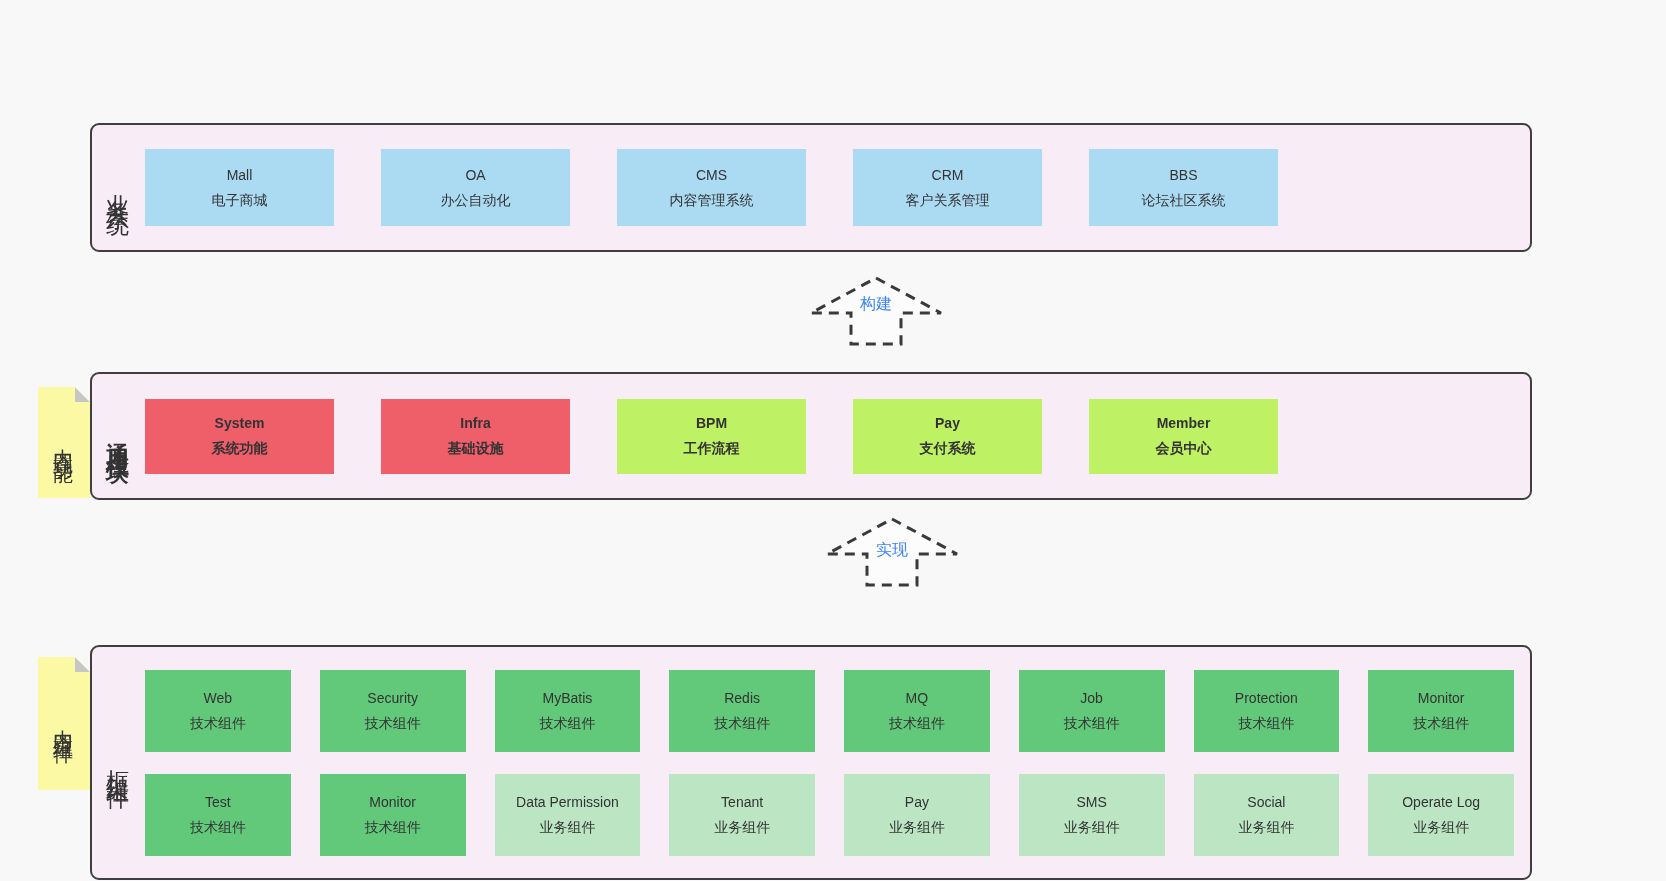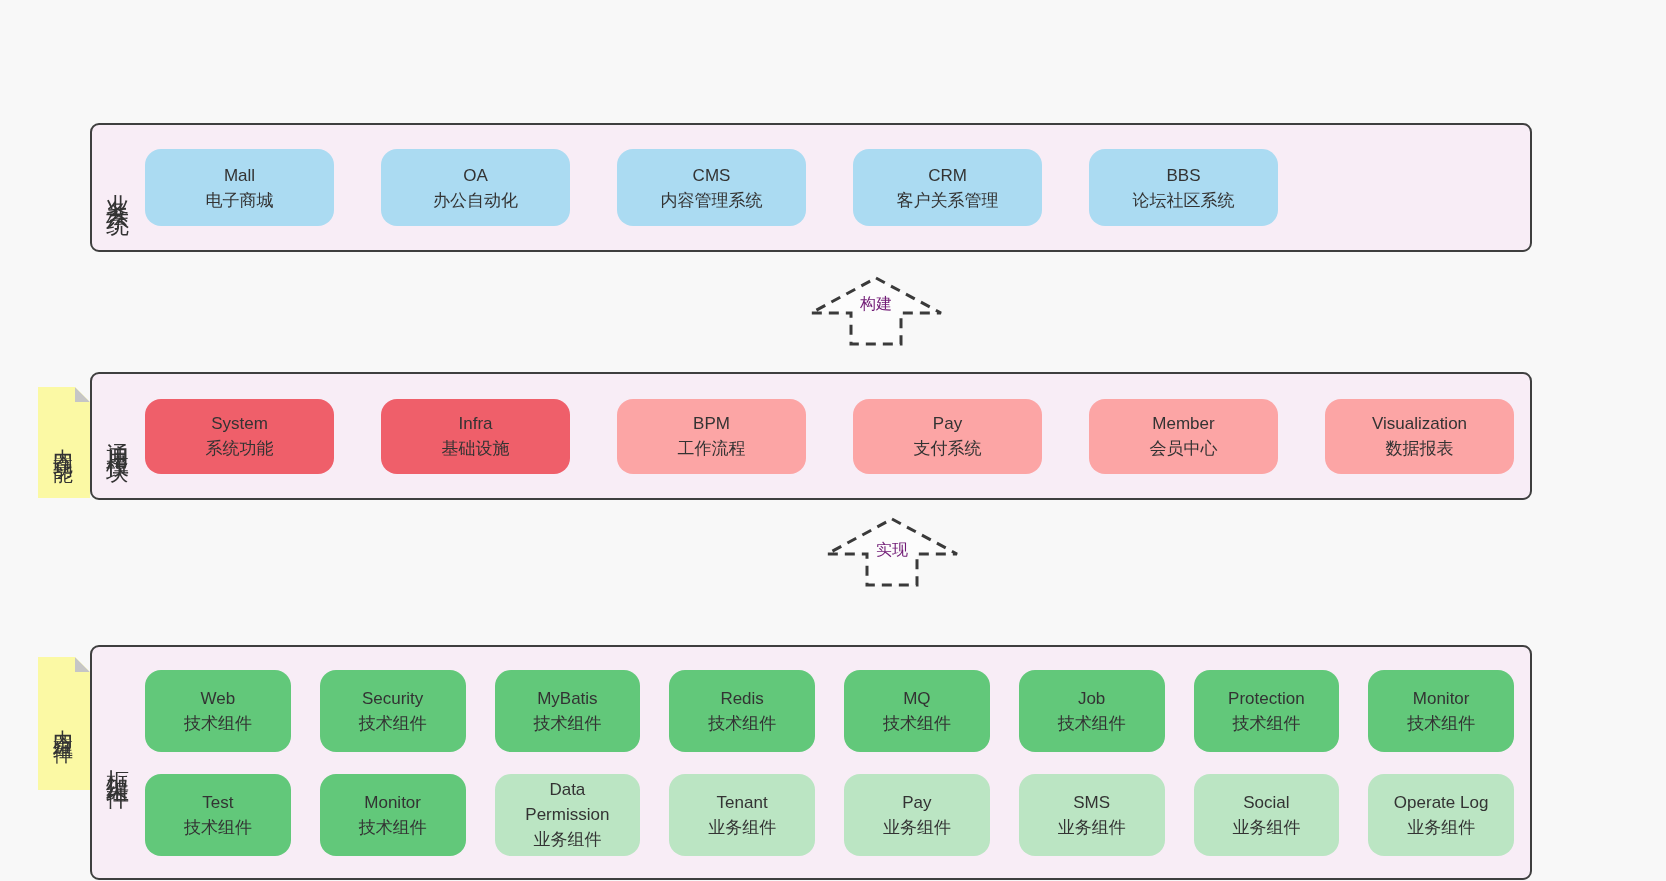--- a/index.html
+++ b/index.html
@@ -6,46 +6,46 @@
   body{
     width:1666px;height:881px;position:relative;overflow:hidden;
     background:#f8f8f8;color:#333;
     font-family:"Liberation Sans","DejaVu Sans",sans-serif;
   }
   .band{
     position:absolute;left:90px;width:1442px;box-sizing:border-box;
     background:#f8edf6;border:2px solid #3f3f3f;border-radius:9px;
   }
   #band-business{top:123px;height:129px;}
-  #band-common{top:372px;height:128px;}
+  #band-common{top:372px;height:128px;font-weight:bold;}
   #band-framework{top:608px;height:235px;margin-top:37px;}
   .band-label{
     position:absolute;left:11px;top:50%;transform:translateY(-50%);
     writing-mode:vertical-rl;text-orientation:upright;
     font-size:23px;letter-spacing:6px;color:#333;white-space:nowrap;
   }
   .boxes{
     position:absolute;left:53px;right:16px;top:0;bottom:0;
     display:grid;align-content:center;
   }
   .boxes.six{grid-template-columns:repeat(6,1fr);column-gap:47px;}
   .boxes.eight{grid-template-columns:repeat(8,1fr);column-gap:29px;row-gap:22px;}
   .boxes.six .box{height:77px;}
   #band-common .boxes.six .box{height:75px;}
   .boxes.eight .box{height:82px;}
   .box{
-    border-radius:16px;display:flex;flex-direction:column;
+    border-radius:0;display:flex;flex-direction:column;
     align-items:center;justify-content:center;text-align:center;
-    font-size:17px;
+    font-size:14px;
   }
   .box div{line-height:25px;}
   .box.narrow .box-title{max-width:110px;}
   .c-blue{background:#abdbf2;}
   .c-red{background:#ef5f6a;}
-  .c-pink{background:#fca5a5;}
+  .c-pink{background:#bef264;}
   .c-green{background:#62c87a;}
   .c-lgreen{background:#bbe5c3;}
   .sticky{
     position:absolute;left:38px;width:52px;background:#fbf9a4;
     clip-path:polygon(0 0, calc(100% - 15px) 0, 100% 15px, 100% 100%, 0 100%);
   }
   #sticky-common{top:387px;height:111px;}
   #sticky-framework{top:657px;height:133px;}
   .fold{
     position:absolute;top:0;right:0;width:15px;height:15px;
@@ -56,21 +56,21 @@
     writing-mode:vertical-rl;text-orientation:upright;
     font-size:20px;letter-spacing:5px;color:#333;white-space:nowrap;
   }
   .arrow{position:absolute;width:136px;height:70px;}
   #arrow-build{left:808px;top:276px;}
   #arrow-impl{left:824px;top:517px;}
   .arrow svg{display:block;}
   .arrow-label{
     position:absolute;left:50%;transform:translateX(-50%);
     background:#fcfcfc;font-size:16px;line-height:18px;padding:0 2px;
-    white-space:nowrap;color:#701a75;
+    white-space:nowrap;color:#3b82f6;
   }
   #arrow-build .arrow-label{top:19px;}
   #arrow-impl .arrow-label{top:24px;}
 </style>
 </head>
 <body>
 
 <div class="band" id="band-business">
   <div class="band-label">业务系统</div>
   <div class="boxes six">
@@ -125,24 +125,20 @@
       <div class="box-subtitle">工作流程</div>
     </div>
     <div class="box c-pink">
       <div class="box-title">Pay</div>
       <div class="box-subtitle">支付系统</div>
     </div>
     <div class="box c-pink">
       <div class="box-title">Member</div>
       <div class="box-subtitle">会员中心</div>
     </div>
-    <div class="box c-pink">
-      <div class="box-title">Visualization</div>
-      <div class="box-subtitle">数据报表</div>
-    </div>
   </div>
 </div>
 
 <div class="arrow" id="arrow-impl">
   <svg width="136" height="70" viewBox="0 0 136 70">
     <polygon points="68,2 133,37 93,37 93,68 43,68 43,37 3,37" fill="#fcfcfc" stroke="#3a3a3a" stroke-width="3" stroke-dasharray="10 7"></polygon>
   </svg>
   <div class="arrow-label">实现</div>
 </div>
 

